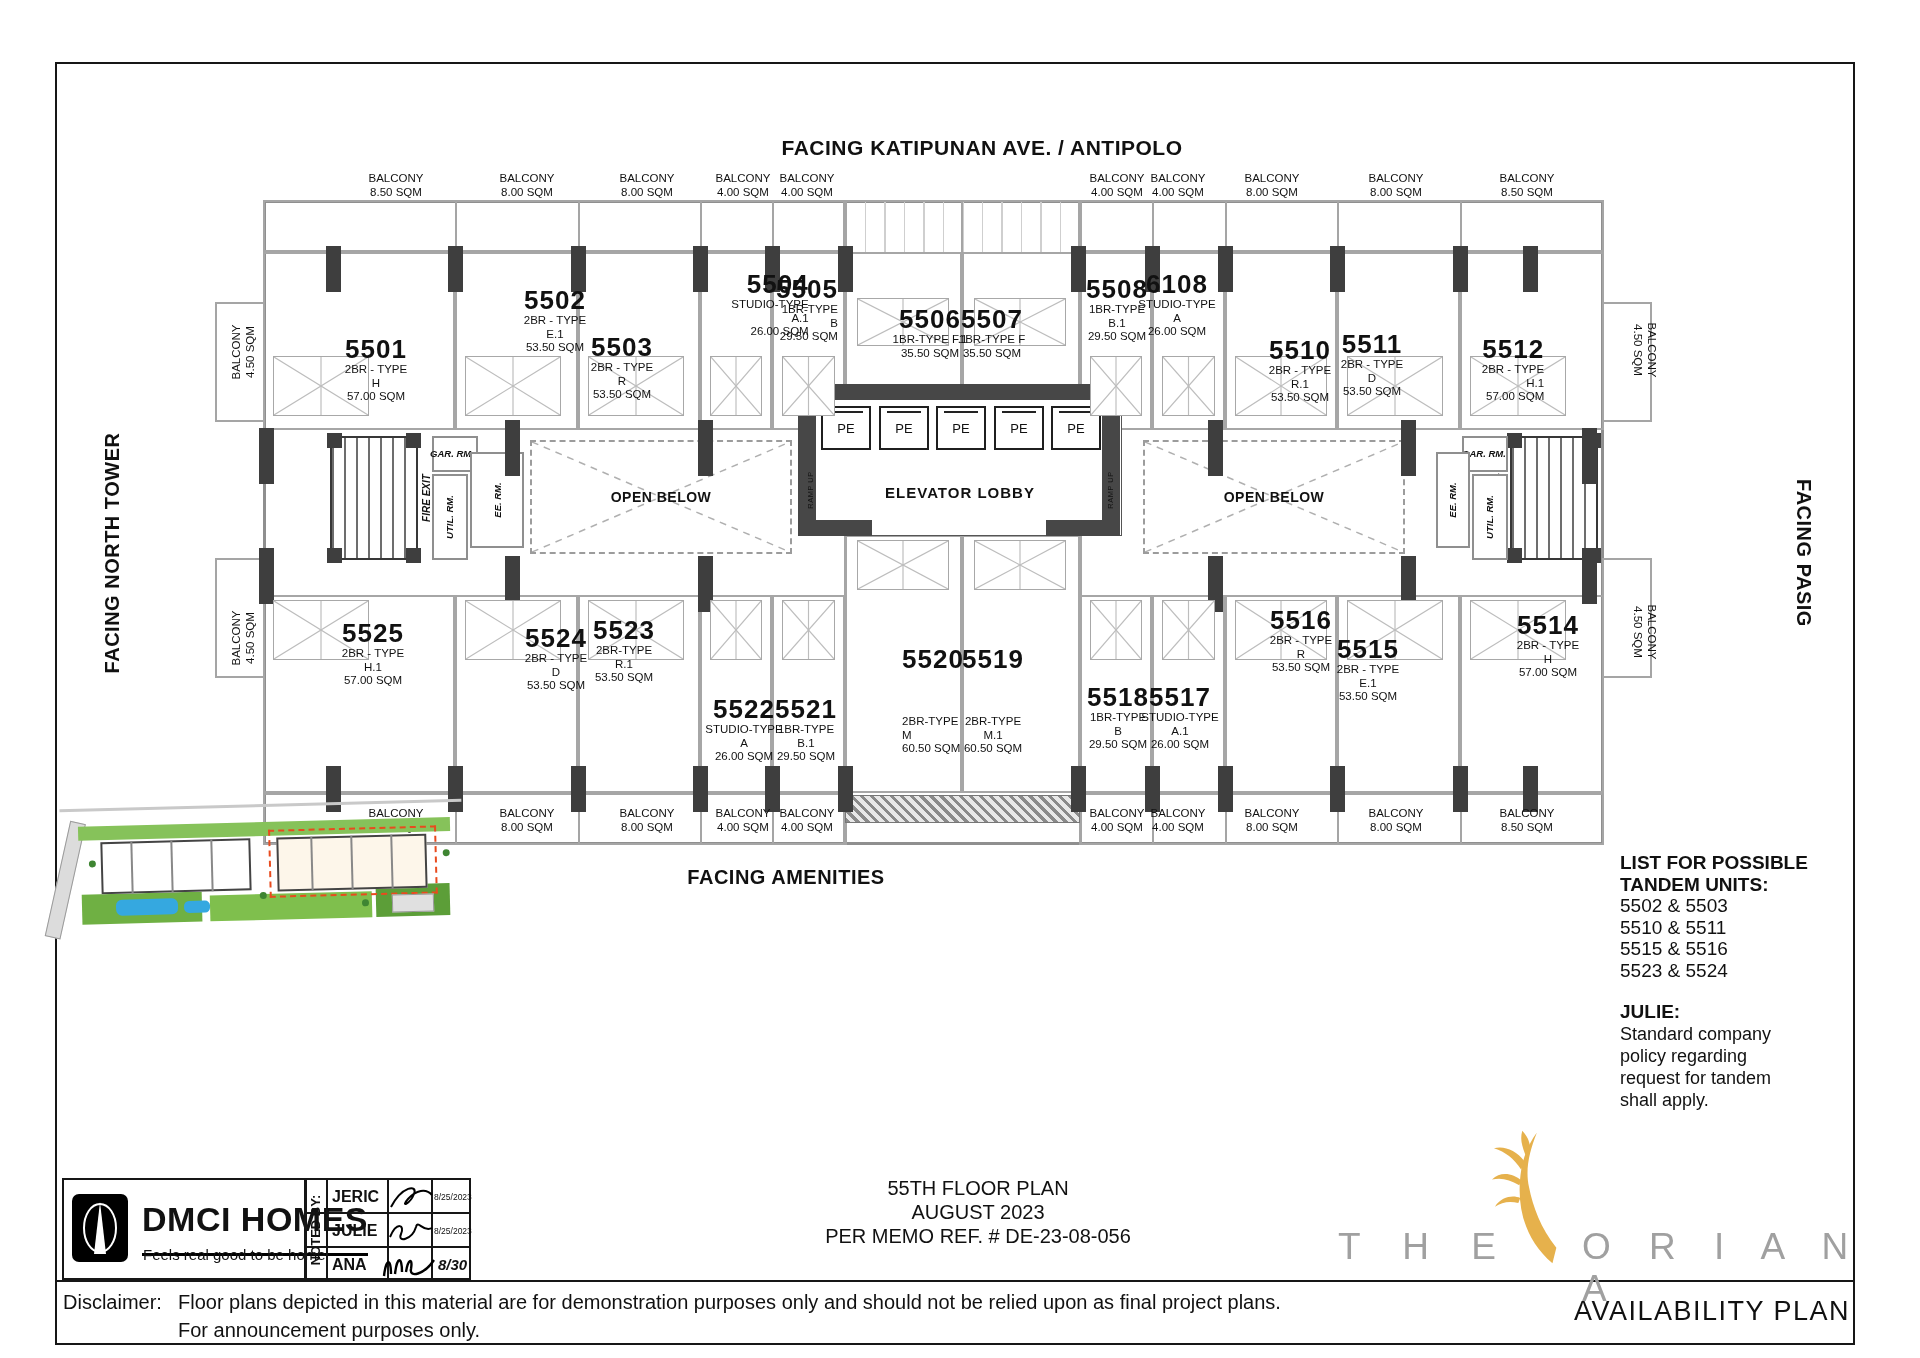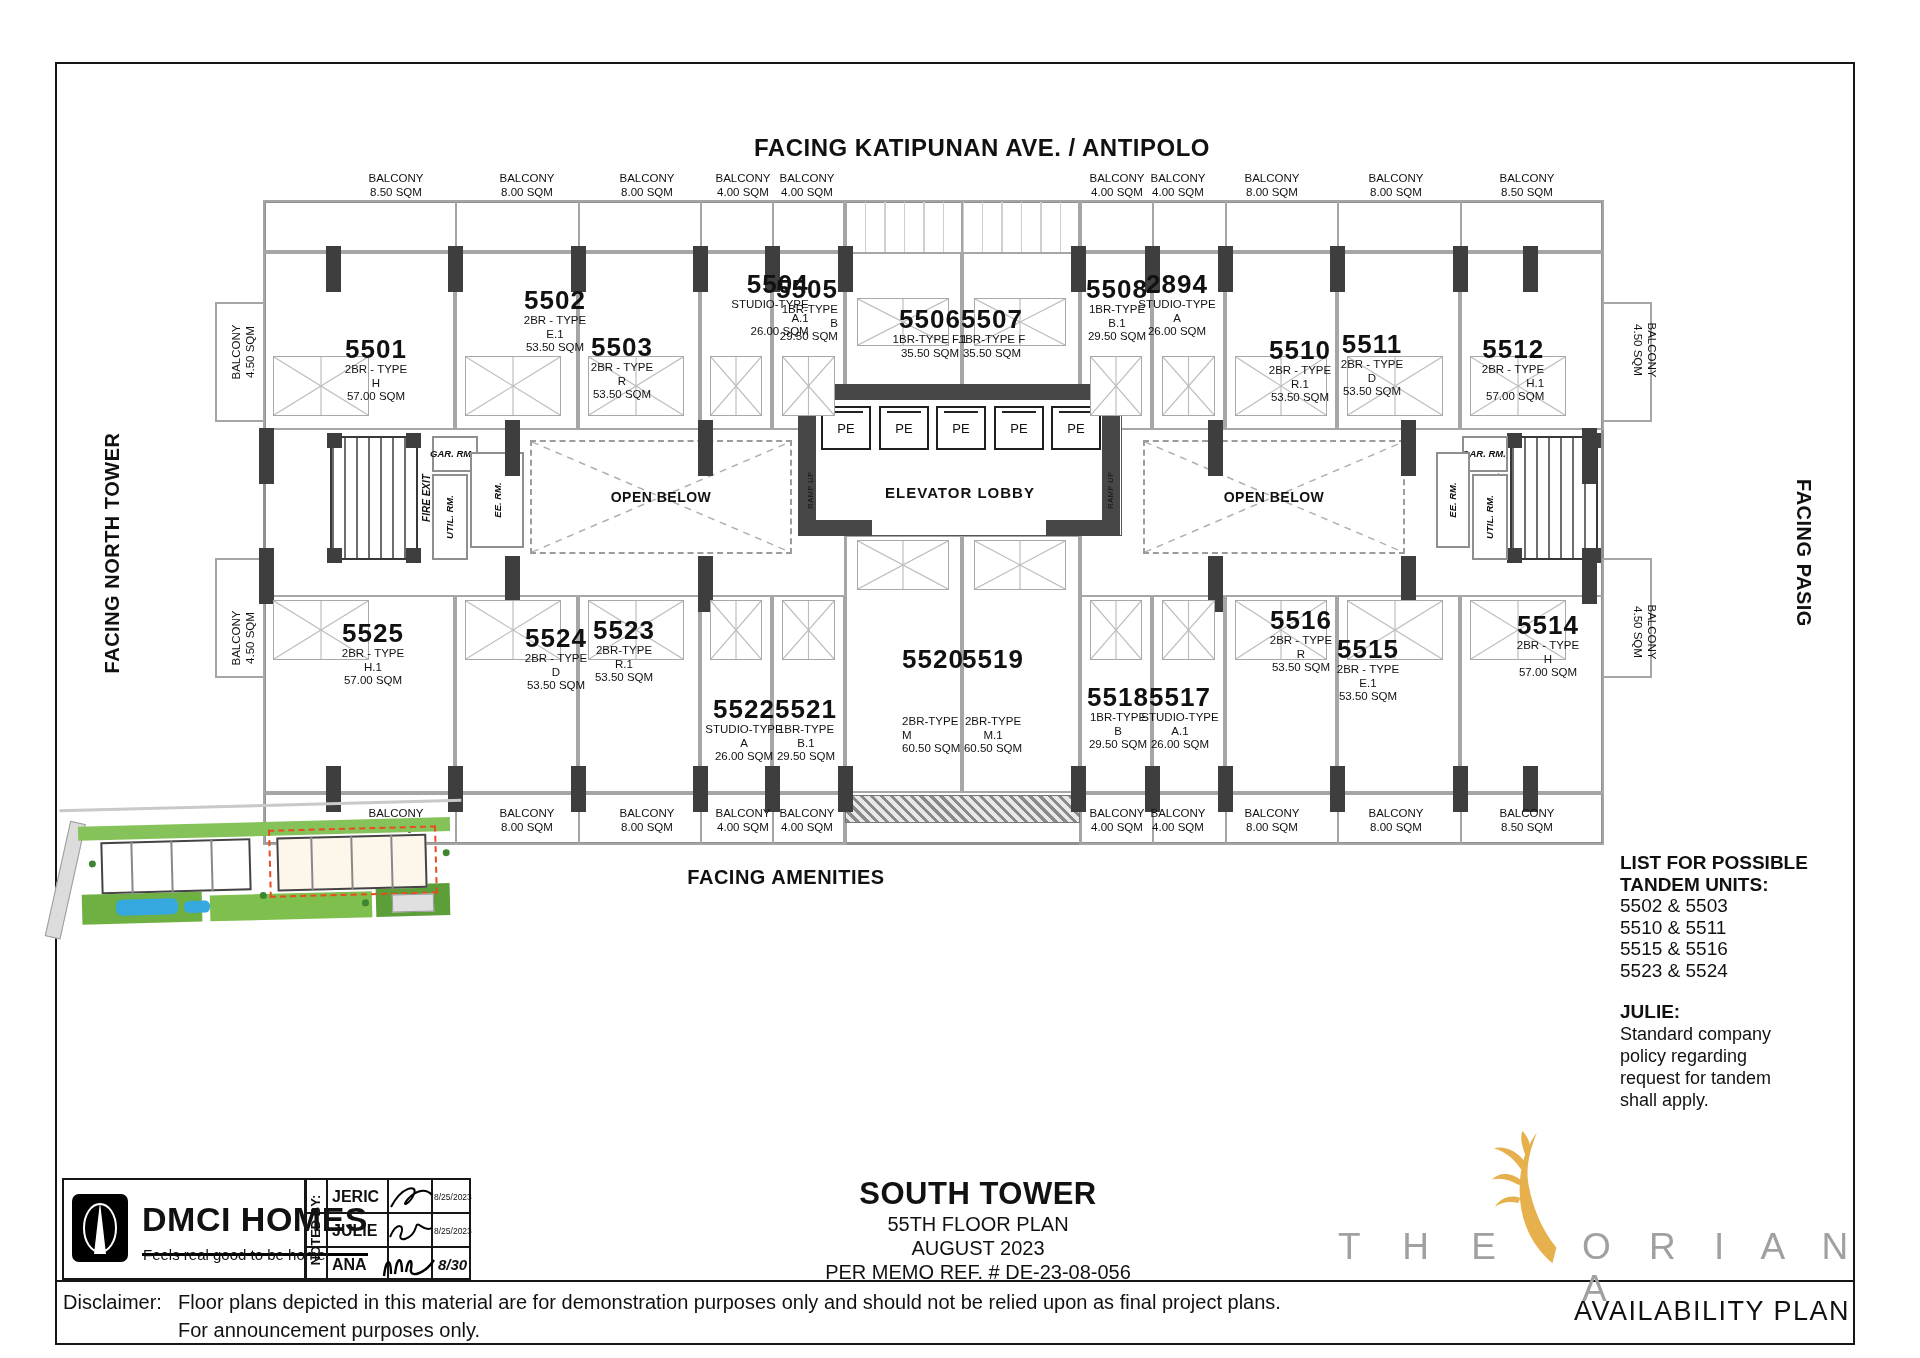--- a/index.html
+++ b/index.html
@@ -1,21 +1,21 @@
 <!DOCTYPE html>
 <html><head>
 <meta charset="utf-8">
 <style>
   *{box-sizing:border-box;margin:0;padding:0}
   html,body{width:1920px;height:1358px;background:#fff;font-family:"Liberation Sans",sans-serif;color:#111;position:relative;overflow:hidden}
   .abs{position:absolute}
   .ctr{position:absolute;transform:translate(-50%,-50%);text-align:center;white-space:nowrap}
   .rotl{position:absolute;transform:translate(-50%,-50%) rotate(-90deg);text-align:center;white-space:nowrap}
   .rotr{position:absolute;transform:translate(-50%,-50%) rotate(90deg);text-align:center;white-space:nowrap}
-  .facing{font-weight:bold;font-size:24px;letter-spacing:.5px}
+  .facing{font-weight:bold;font-size:21px;letter-spacing:.5px}
   .unit-no{font-size:26px;font-weight:bold;letter-spacing:1px;line-height:27px}
   .unit-type{font-size:11.5px;line-height:13.5px}
   .balc{font-size:11.5px;line-height:14px}
   .wallbox{position:absolute;border:2px solid #a6a6a6}
   .outline{position:absolute;border:3.5px solid #8f8f8f}
   .strip{position:absolute;border:2px solid #a5a5a5}
   .thinwall{position:absolute;background:#a5a5a5}
   .col{position:absolute;background:#3e3e3e}
   .fix{position:absolute;border:1.5px solid #a8a8a8;background:#fff}
   .fix svg,.ob svg{display:block;width:100%;height:100%}
@@ -446,21 +446,21 @@
     </div>
     <div style="position: absolute; left: 1117px; top: 276px; transform: translateX(-50%); text-align: center;">
       <div class="unit-no">5508</div>
       <div class="unit-type">
         <div>1BR-TYPE</div>
         <div>B.1</div>
         <div>29.50 SQM</div>
       </div>
     </div>
     <div style="position: absolute; left: 1177px; top: 271px; transform: translateX(-50%); text-align: center;">
-      <div class="unit-no">2894</div>
+      <div class="unit-no">6108</div>
       <div class="unit-type">
         <div>STUDIO-TYPE</div>
         <div>A</div>
         <div>26.00 SQM</div>
       </div>
     </div>
     <div style="position: absolute; left: 1300px; top: 337px; transform: translateX(-50%); text-align: center;">
       <div class="unit-no">5510</div>
       <div class="unit-type">
         <div>2BR - TYPE</div>
@@ -745,21 +745,20 @@
     <path d="M3,24 C14,3 30,1 26,11 C22,21 12,25 20,16 C28,7 38,5 44,12" stroke="#000" stroke-width="2" fill="none"></path>
   </svg>
 <svg class="sig" style="left:388px;top:1217px" width="46" height="28" viewBox="0 0 46 28">
     <path d="M2,20 C9,4 17,8 13,17 C9,26 24,23 28,10 C30,2 35,16 44,11" stroke="#000" stroke-width="2" fill="none"></path>
   </svg>
 <svg class="sig" style="left:380px;top:1250px" width="58" height="30" viewBox="0 0 58 30">
     <path d="M4,26 C6,8 11,8 11,24 M15,24 C17,6 22,6 22,22 M26,22 C28,9 33,7 31,19 C29,28 44,25 54,10" stroke="#000" stroke-width="2.4" fill="none"></path>
   </svg>
 
 <div class="title-center">
-  <div class="t1">SOUTH TOWER</div>
   <div class="t2">55TH FLOOR PLAN</div>
   <div class="t2">AUGUST 2023</div>
   <div class="t2">PER MEMO REF. # DE-23-08-056</div>
 </div>
 
 <div class="brand-word" style="left:1338px;letter-spacing:16px">T H E</div>
 <div class="abs" style="left:1492px;top:1128px;width:78px;height:142px">
   <svg viewBox="0 0 80 140" width="78" height="142">
     <path d="M62,136 C34,112 24,78 30,40 C33,22 40,10 46,2 C38,22 34,40 38,58 C42,78 50,100 66,120 Z" fill="#E6B14C"></path>
     <path d="M30,40 C22,28 14,22 2,18 C12,15 25,20 33,31 Z" fill="#E6B14C"></path>

